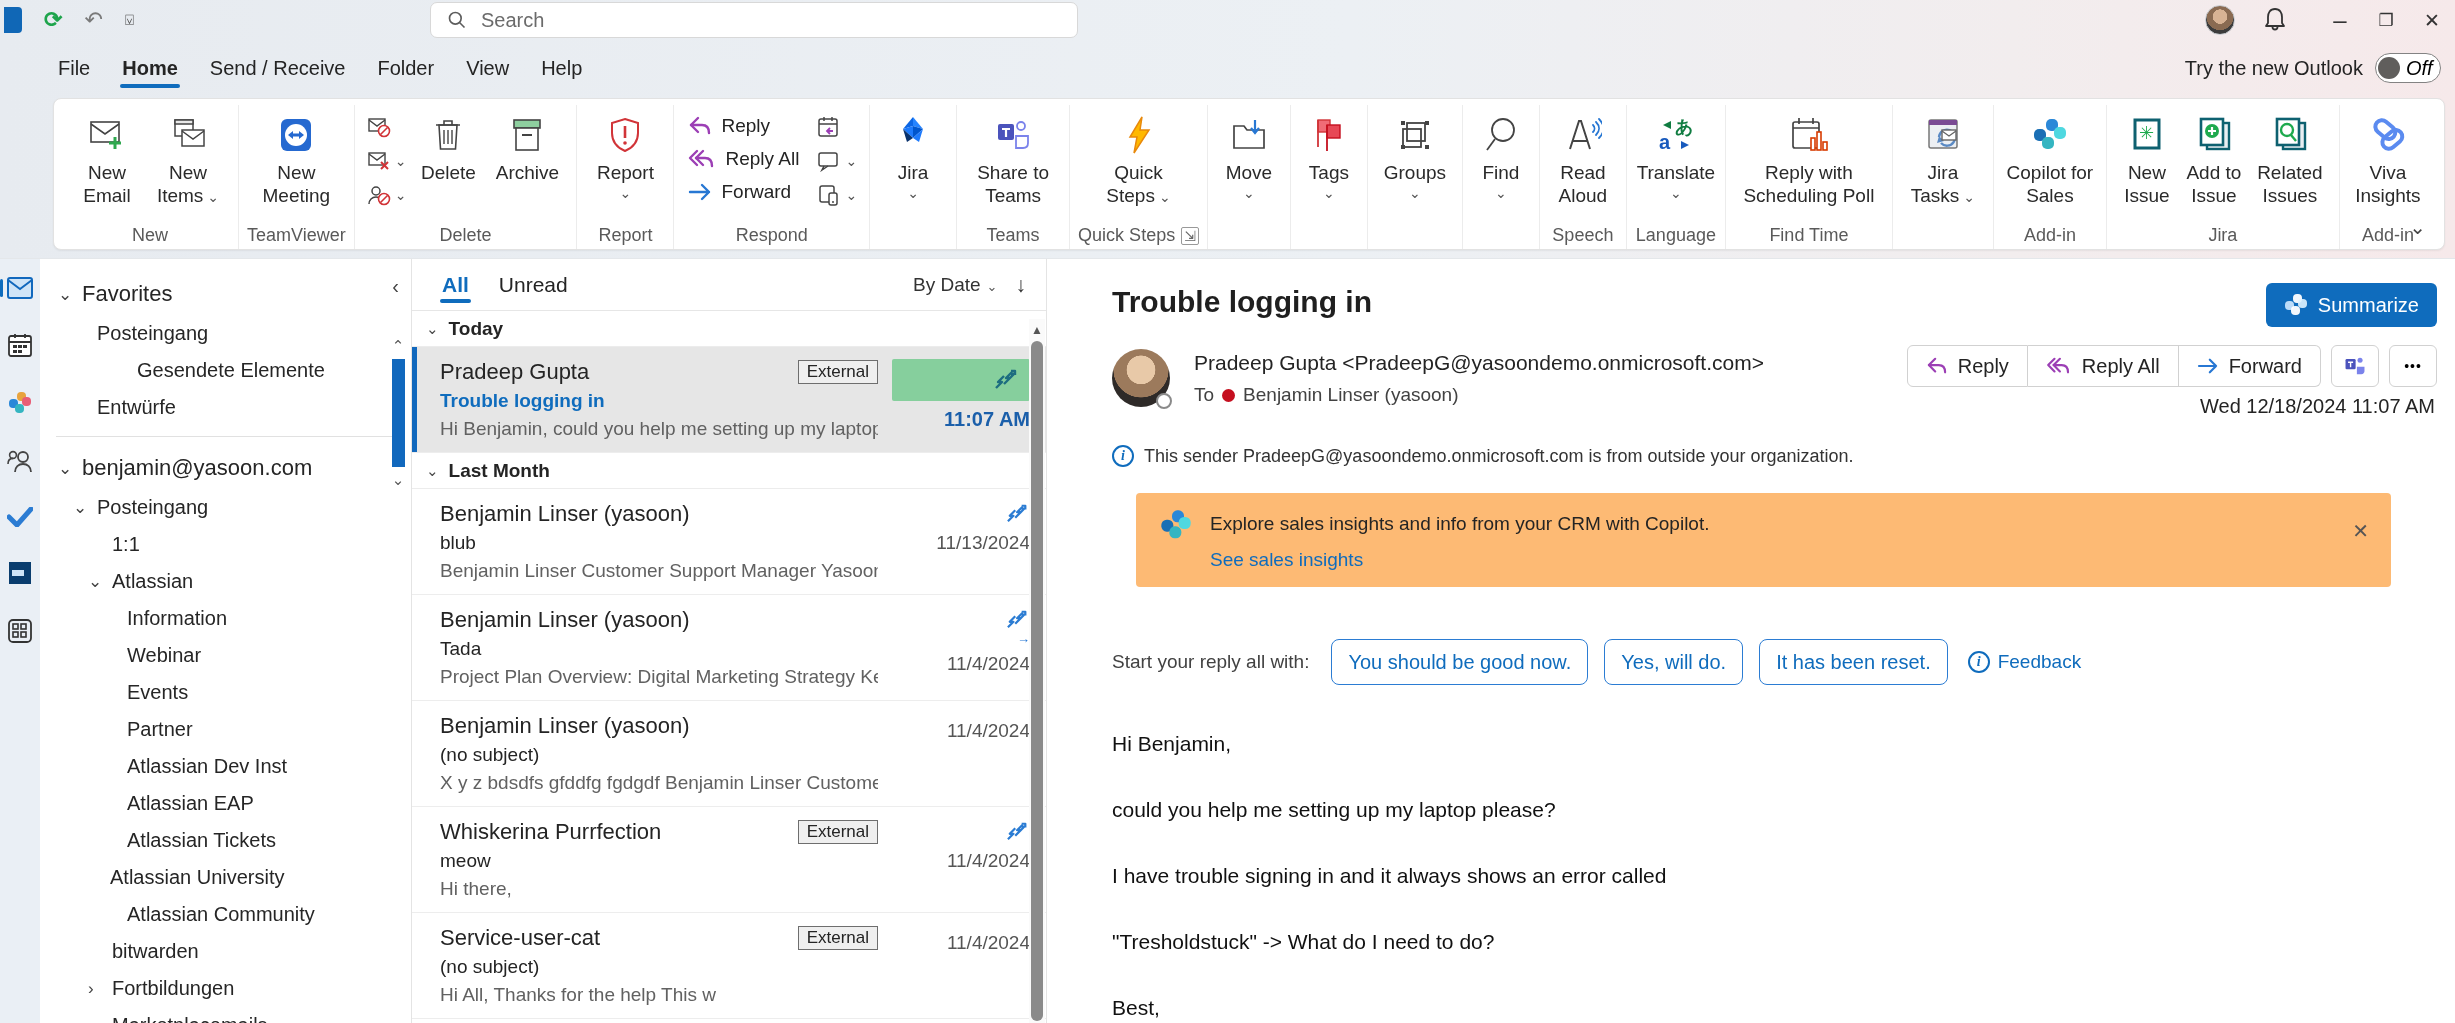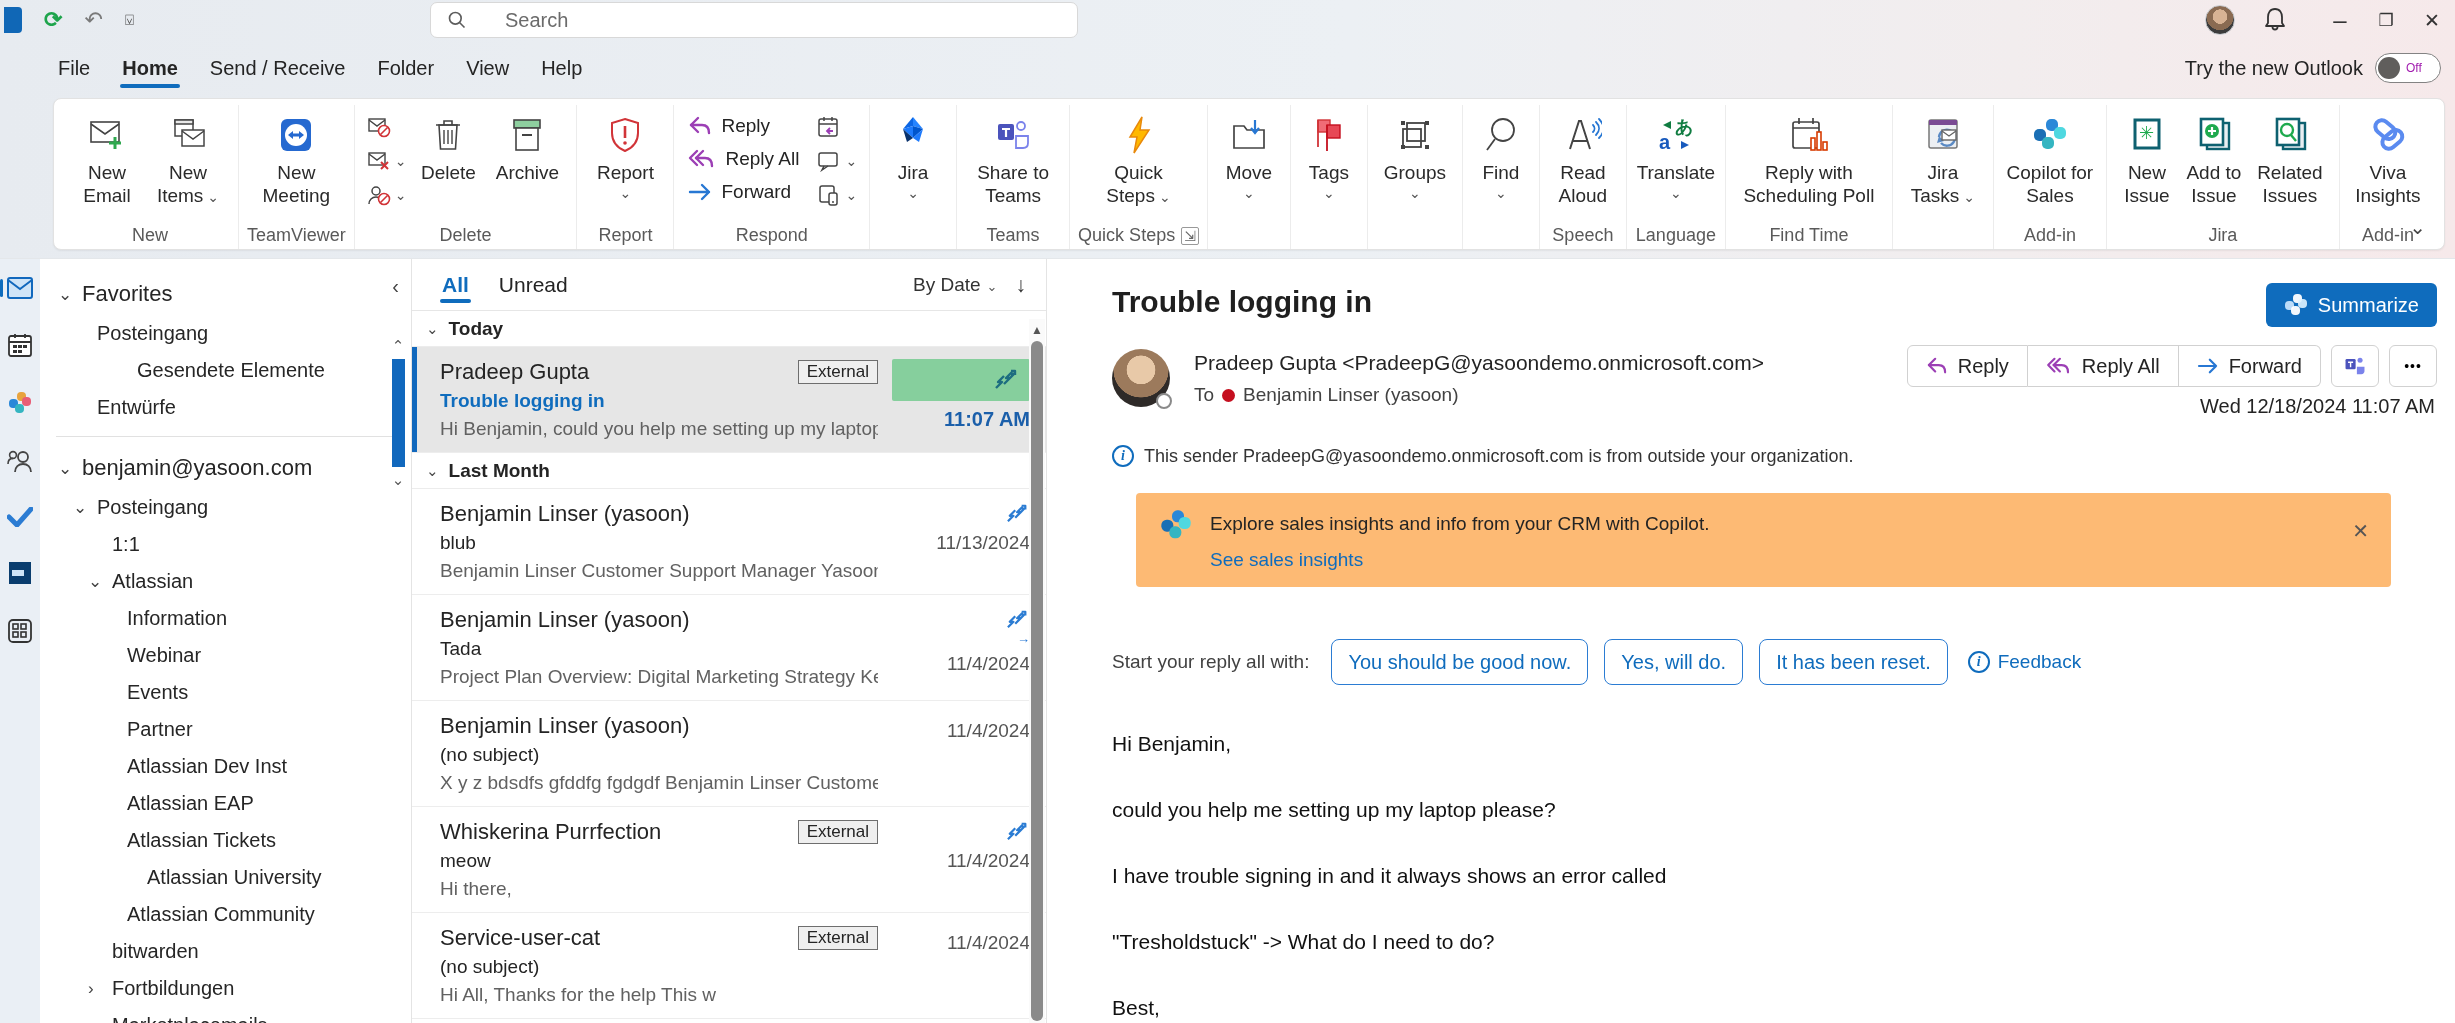--- a/index.html
+++ b/index.html
@@ -13,21 +13,21 @@
   .qat { display:flex; align-items:center; gap:22px; padding-left:4px;}
   .applogo { width:18px; height:26px; background:#1067b6; border-radius:0 4px 4px 0;}
   .qicon { font-size:22px; line-height:1; cursor:default;}
   .sync-ic { color:#1ea44c; font-weight:bold;}
   .undo-ic { color:#7a7a7a;}
   .qcaret { font-size:15px; color:#444; }
   .searchbox { position:absolute; left:430px; top:2px; width:648px; height:36px; background:#fff;
     border:1px solid #d8d8d8; border-radius:7px; display:flex; align-items:center; gap:14px; padding:0 16px;}
   .searchbox svg { flex:0 0 auto;}
   .searchbox-input { border:none; outline:none; font-size:20px; width:100%; color:#737373;
-    font-family:"Liberation Sans", sans-serif; background:transparent;margin-left:24px;}
+    font-family:"Liberation Sans", sans-serif; background:transparent;}
   .searchbox-input::placeholder { color:#6b6b6b;}
   .tb-right { position:absolute; right:0; top:0; height:40px; display:flex; align-items:center; gap:0;}
   .avatar-sm { width:30px; height:30px; border-radius:50%;
     background:radial-gradient(circle at 50% 38%, #d8b394 0 32%, #8a6b52 33% 60%, #3c3c3c 61%);
     border:1px solid #c9cdd2; margin-right:28px;}
   .bell { margin-right:30px;}
   .winbtn { width:46px; height:40px; display:flex; align-items:center; justify-content:center;
     font-size:19px; color:#333;}
   .winbtn.min::after{content:"–"; font-size:24px;}
   .winbtn.max::after{content:"❐"; font-size:17px;}
@@ -37,21 +37,21 @@
   .menubar { height:56px; display:flex; align-items:center; padding-left:42px; position:relative; flex:0 0 auto;}
   .menu-item { font-size:20px; padding:10px 16px; color:#242424; position:relative; cursor:default;}
   .menu-item.active { font-weight:700;}
   .menu-item.active::after { content:""; position:absolute; left:14px; right:14px; bottom:2px;
     height:4px; border-radius:2px; background:#0f6cbd;}
   .try-new { position:absolute; right:14px; top:0; height:56px; display:flex; align-items:center; gap:12px;}
   .try-new-label { font-size:20px; color:#242424;}
   .toggle { width:66px; height:30px; border:1px solid #838383; border-radius:16px; background:#fff;
     display:flex; align-items:center; padding:2px; gap:6px;}
   .knob { width:22px; height:22px; border-radius:50%; background:#605e5c;}
-  .toggle-state { font-size:12px; color:#a21caf;}
+  .toggle-state { font-size:20px; color:#000000;font-style:italic;}
 
   
   .ribbon-wrap { flex:0 0 162px; padding:2px 10px 8px 53px; }
   .ribbon { background:#fff; border:1px solid #e2e2e2; border-radius:8px; height:152px;
     box-shadow:0 1px 2px rgba(0,0,0,.06); display:flex; align-items:stretch; padding:6px 4px 0 8px;
     position:relative; overflow:hidden;}
   .rgroup { display:flex; flex-direction:column; align-items:center; padding:0 8px;
     border-right:1px solid #ececec; }
   .rgroup:last-of-type{border-right:none;}
   .rbtns { flex:1; display:flex; align-items:flex-start; gap:2px;}
@@ -833,21 +833,21 @@
 
           <div>
             <div class="frow" style="padding-left: 63px;">
               <span class="chev"></span>
               <span class="frow-label">Atlassian Tickets</span>
             </div>
 
           </div>
 
           <div>
-            <div class="frow" style="padding-left: 63px; margin-left: 20px;">
+            <div class="frow" style="padding-left: 46px;">
               <span class="chev"></span>
               <span class="frow-label">Atlassian University</span>
             </div>
 
           </div>
 
           <div>
             <div class="frow" style="padding-left: 63px;">
               <span class="chev"></span>
               <span class="frow-label">Atlassian Community</span>

